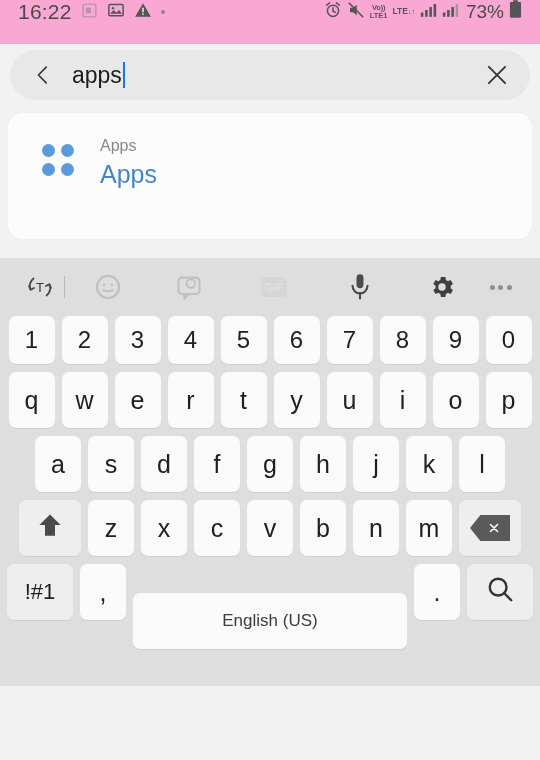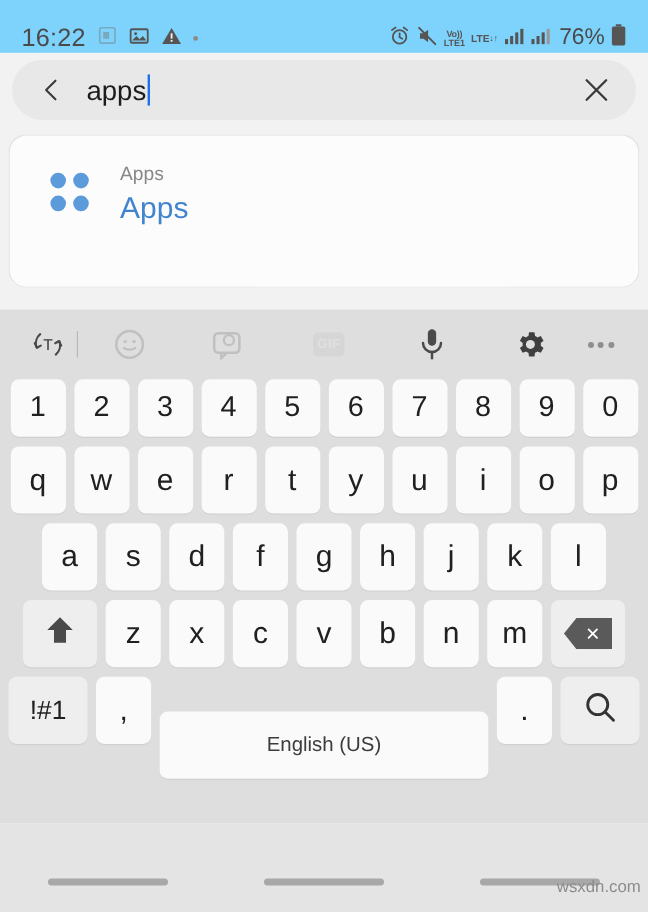--- a/index.html
+++ b/index.html
@@ -6,22 +6,22 @@
   html, body {
     width: 540px; height: 760px;
     font-family: "Liberation Sans", sans-serif;
     background: #f2f2f2;
     overflow: hidden;
   }
   .phone { position: relative; width: 540px; height: 760px; background: #f2f2f2; }
 
   
   .statusbar {
-    height: 44px; display: flex; align-items: flex-end;
-    padding: 0 18px; background: #7dd3fc; color: #5a5a5a;
+    height: 44px; display: flex; align-items: flex-start;
+    padding: 0 18px; background: #f9a8d4; color: #5a5a5a;
   }
   .sb-left { display: flex; align-items: center; gap: 9px; }
   .sb-time { font-size: 21px; color: #4a4a4a; letter-spacing: .2px; }
   .sb-right { margin-left: auto; display: flex; align-items: center; gap: 5px; }
   .sb-ico { display: block; }
   .sb-pct { font-size: 19px; color: #4a4a4a; margin-left: 2px; }
   .sb-dot { width: 4px; height: 4px; border-radius: 50%; background: #8a8a8a; }
   .lte-stack {
     display: flex; flex-direction: column; align-items: center;
     line-height: 1; font-size: 7.5px; font-weight: bold; color: #555;
@@ -187,21 +187,21 @@
           </svg>
       </span>
       <span class="sb-ico">
         <svg width="17" height="16" viewBox="0 0 20 18">
             <rect x="1" y="12" width="3" height="5" fill="#555"></rect>
             <rect x="6" y="9" width="3" height="8" fill="#555"></rect>
             <rect x="11" y="5.5" width="3" height="11.5" fill="#555"></rect>
             <rect x="16" y="2" width="3" height="15" fill="#999"></rect>
           </svg>
       </span>
-      <span class="sb-pct">76%</span>
+      <span class="sb-pct">73%</span>
       <span class="sb-ico">
         <svg width="13" height="19" viewBox="0 0 14 20">
             <rect x="4.5" y="0" width="5" height="2" fill="#555"></rect>
             <rect x="1" y="2" width="12" height="17" rx="1.5" fill="#555"></rect>
           </svg>
       </span>
     </div>
   </div>
 
   <div class="searchwrap">
@@ -362,22 +362,14 @@
         <span>
           <svg width="30" height="30" viewBox="0 0 24 24">
               <circle cx="10.5" cy="10.5" r="6.7" fill="none" stroke="#333" stroke-width="1.9"></circle>
               <path d="M15.4 15.4L21 21" stroke="#333" stroke-width="1.9" stroke-linecap="round"></path>
             </svg>
         </span>
       </div>
     </div>
   </div>
 
-  <div class="navbar">
-    <div class="nav-inner">
-      <span class="nav-pill"></span>
-      <span class="nav-pill"></span>
-      <span class="nav-pill"></span>
-    </div>
-    <span class="watermark">wsxdn.com</span>
-  </div>
 
 </div>
 
 </body></html>

